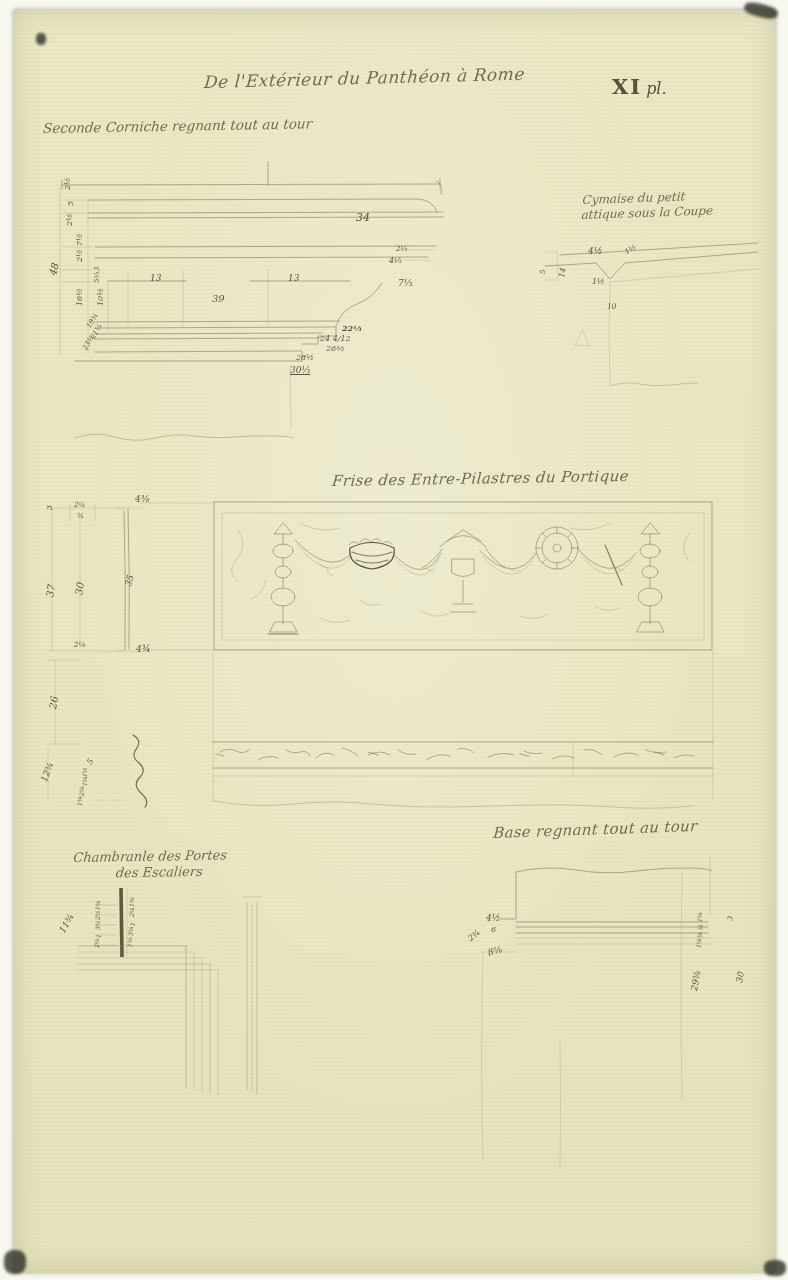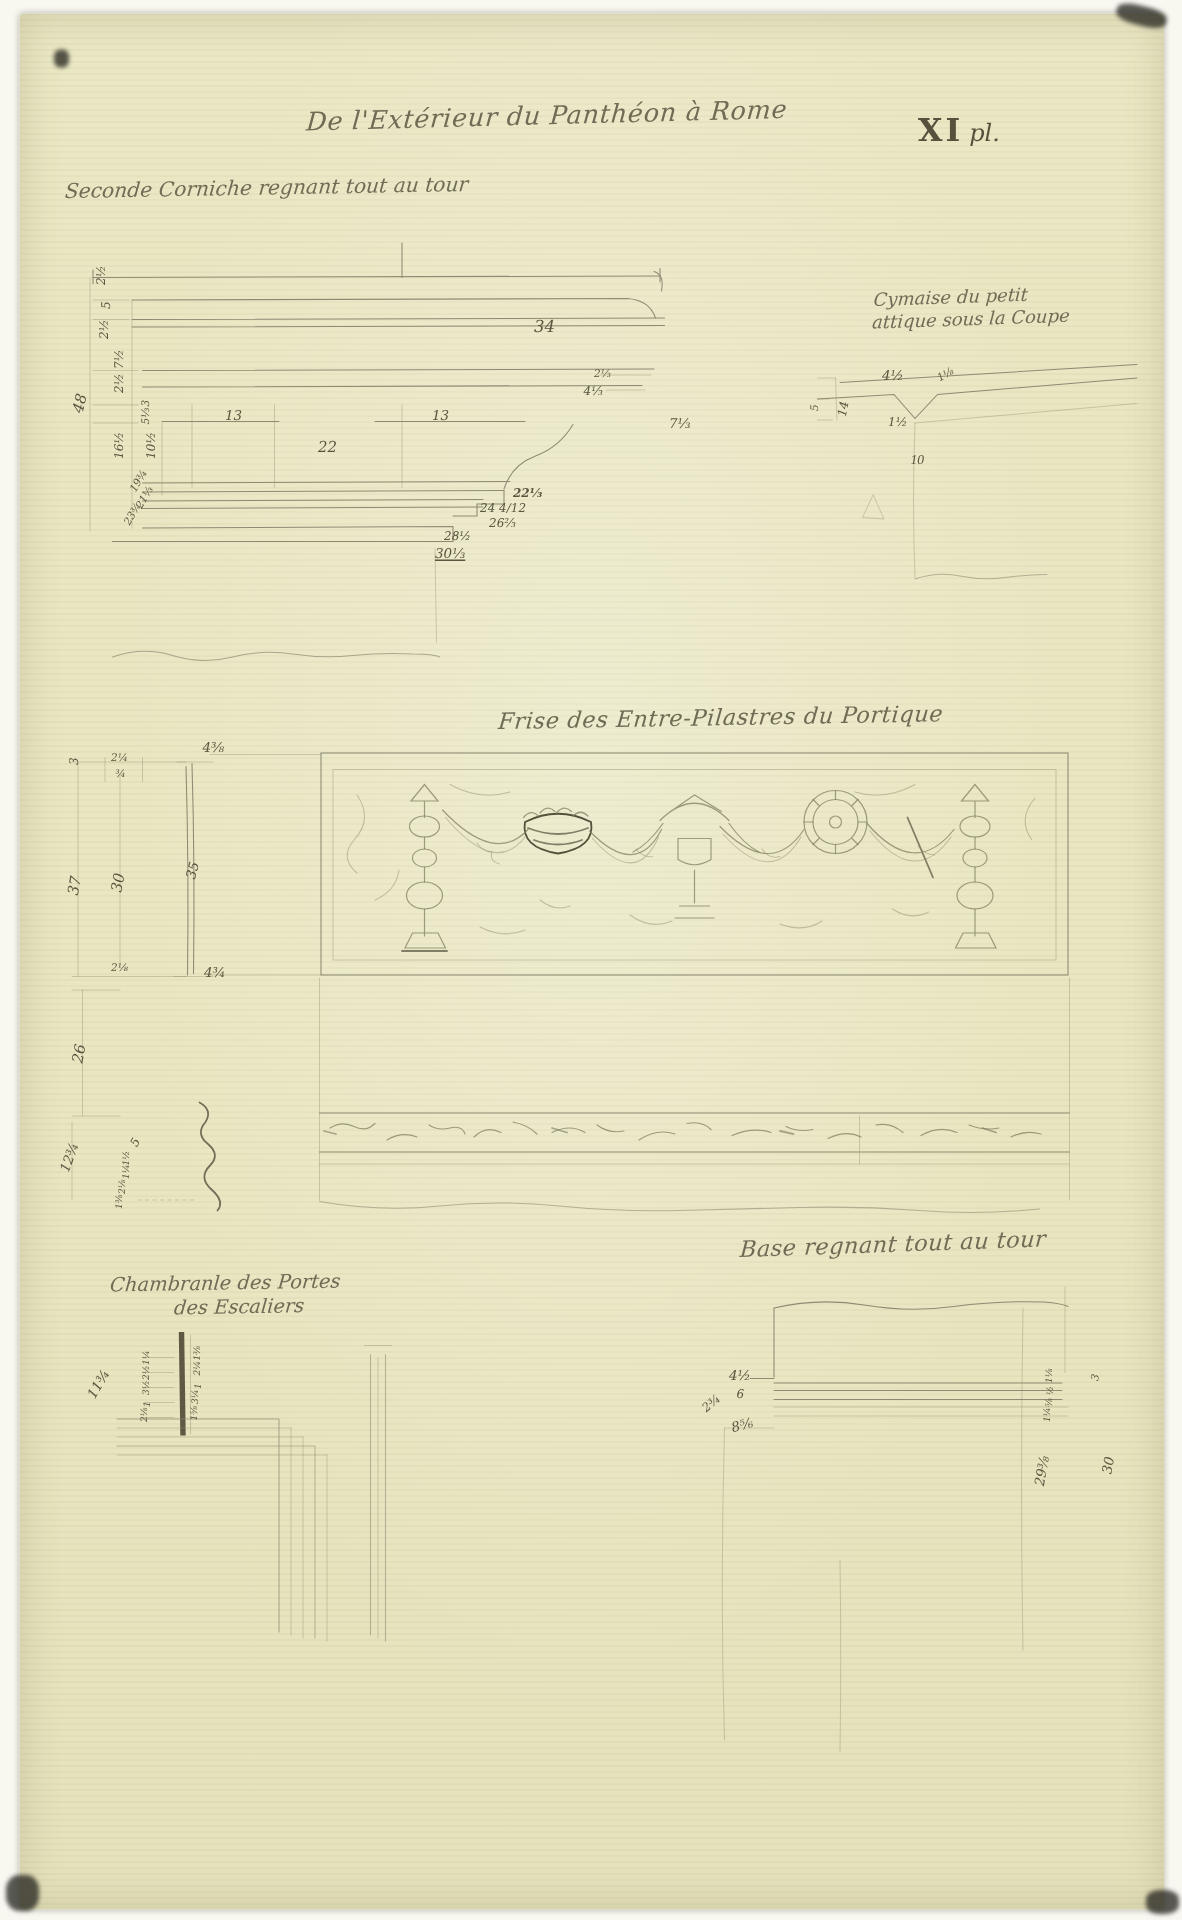--- a/index.html
+++ b/index.html
@@ -192,24 +192,24 @@
       <span class="meas" style="left: 48px; top: 274px; font-size: 10px; transform: rotate(-75deg);">48</span>
       <span class="meas" style="left: 94px; top: 271px; font-size: 7px; transform: rotate(-90deg);">3</span>
       <span class="meas" style="left: 94px; top: 283px; font-size: 7px; transform: rotate(-90deg);">5⅓</span>
       <span class="meas" style="left: 76px; top: 306px; font-size: 8px; transform: rotate(-90deg);">16½</span>
       <span class="meas" style="left: 97px; top: 306px; font-size: 8px; transform: rotate(-90deg);">10½</span>
       <span class="meas" style="left: 86px; top: 326px; font-size: 7px; transform: rotate(-60deg);">19¾</span>
       <span class="meas" style="left: 90px; top: 337px; font-size: 7px; transform: rotate(-60deg);">21⅓</span>
       <span class="meas" style="left: 82px; top: 348px; font-size: 7px; transform: rotate(-60deg);">23¾</span>
       <span class="meas" style="left: 150px; top: 274px; font-size: 9px; transform: rotate(0deg);">13</span>
       <span class="meas" style="left: 288px; top: 274px; font-size: 9px; transform: rotate(0deg);">13</span>
-      <span class="meas" style="left: 212px; top: 294px; font-size: 10px; transform: rotate(0deg);">22</span>
+      <span class="meas" style="left: 212px; top: 294px; font-size: 10px; transform: rotate(0deg);">39</span>
       <span class="meas" style="left: 396px; top: 246px; font-size: 7px; transform: rotate(0deg);">2⅓</span>
       <span class="meas" style="left: 389px; top: 257px; font-size: 8px; transform: rotate(0deg);">4⅓</span>
-      <span class="meas" style="left: 398px; top: 279px; font-size: 9px; transform: rotate(0deg); margin-left: 48px;">7⅓</span>
+      <span class="meas" style="left: 398px; top: 279px; font-size: 9px; transform: rotate(0deg);">7⅓</span>
       <span class="meas" style="left: 342px; top: 324px; font-size: 8px; transform: rotate(0deg); font-weight: bold;">22⅓</span>
       <span class="meas" style="left: 320px; top: 335px; font-size: 8px; transform: rotate(0deg);">24 4/12</span>
       <span class="meas" style="left: 326px; top: 345px; font-size: 8px; transform: rotate(0deg);">26⅔</span>
       <span class="meas" style="left: 296px; top: 354px; font-size: 8px; transform: rotate(0deg);">28½</span>
       <span class="meas" style="left: 290px; top: 366px; font-size: 9px; transform: rotate(0deg); text-decoration: underline;">30⅓</span>
       <span class="meas" style="left: 588px; top: 247px; font-size: 9px; transform: rotate(0deg);">4½</span>
       <span class="meas" style="left: 624px; top: 250px; font-size: 7px; transform: rotate(-30deg);">1⅛</span>
       <span class="meas" style="left: 540px; top: 274px; font-size: 7px; transform: rotate(-90deg);">5</span>
       <span class="meas" style="left: 558px; top: 277px; font-size: 8px; transform: rotate(-80deg);">14</span>
       <span class="meas" style="left: 592px; top: 278px; font-size: 8px; transform: rotate(0deg);">1½</span>

